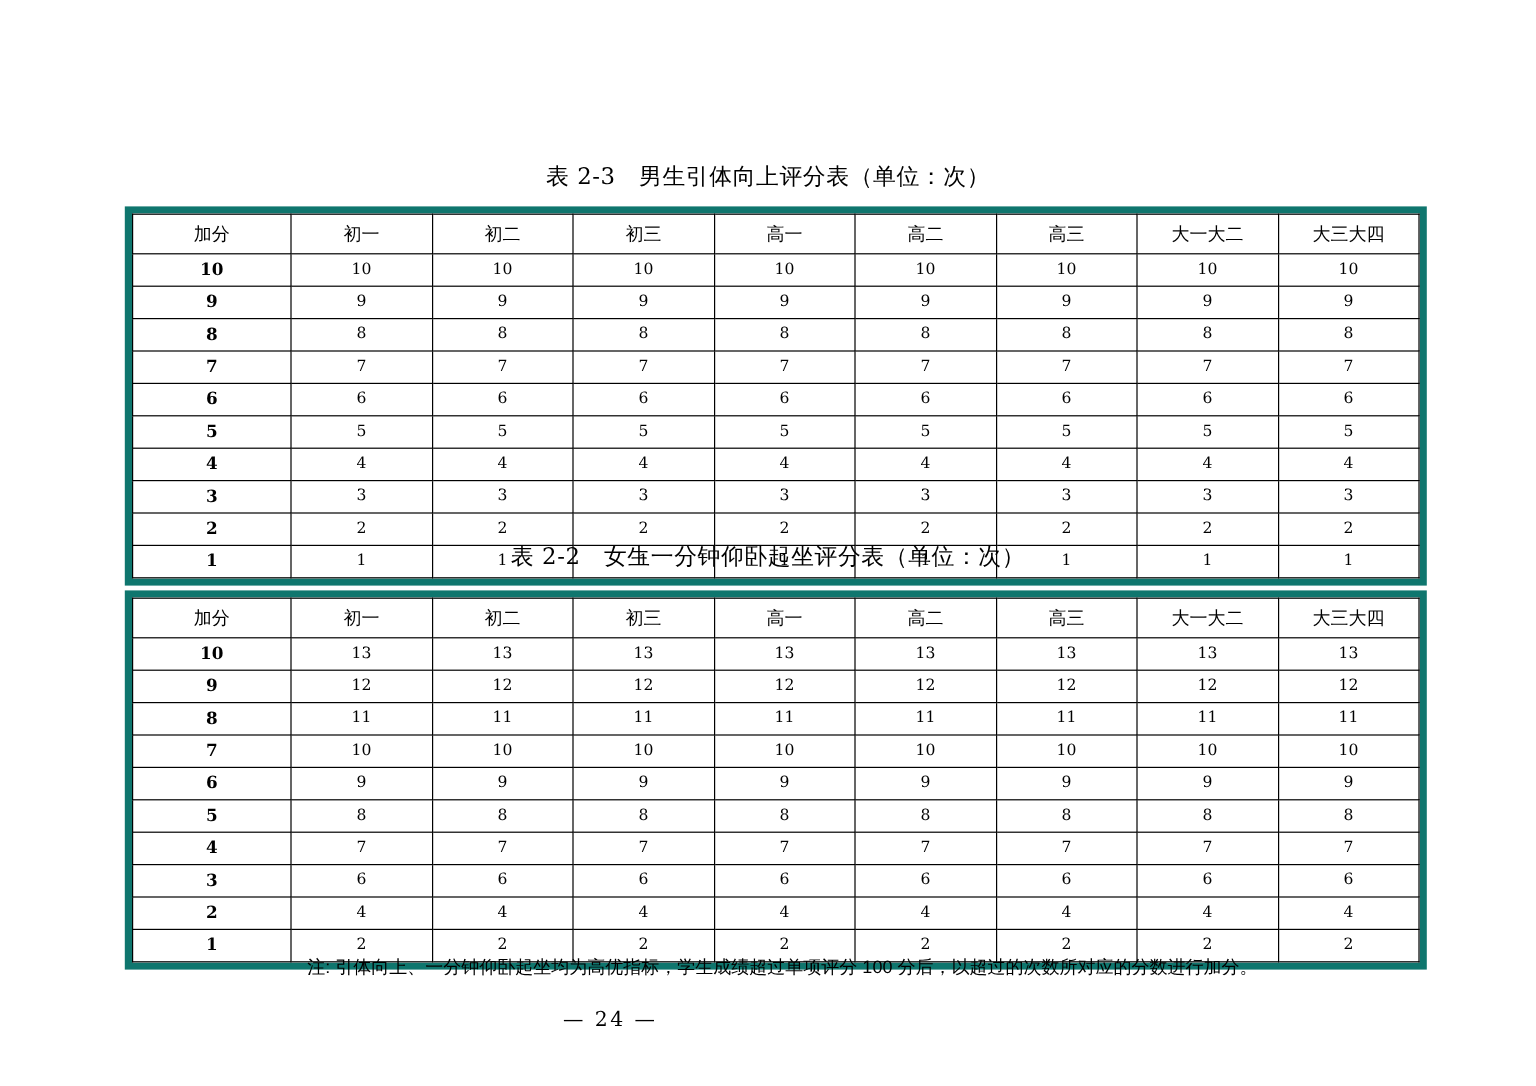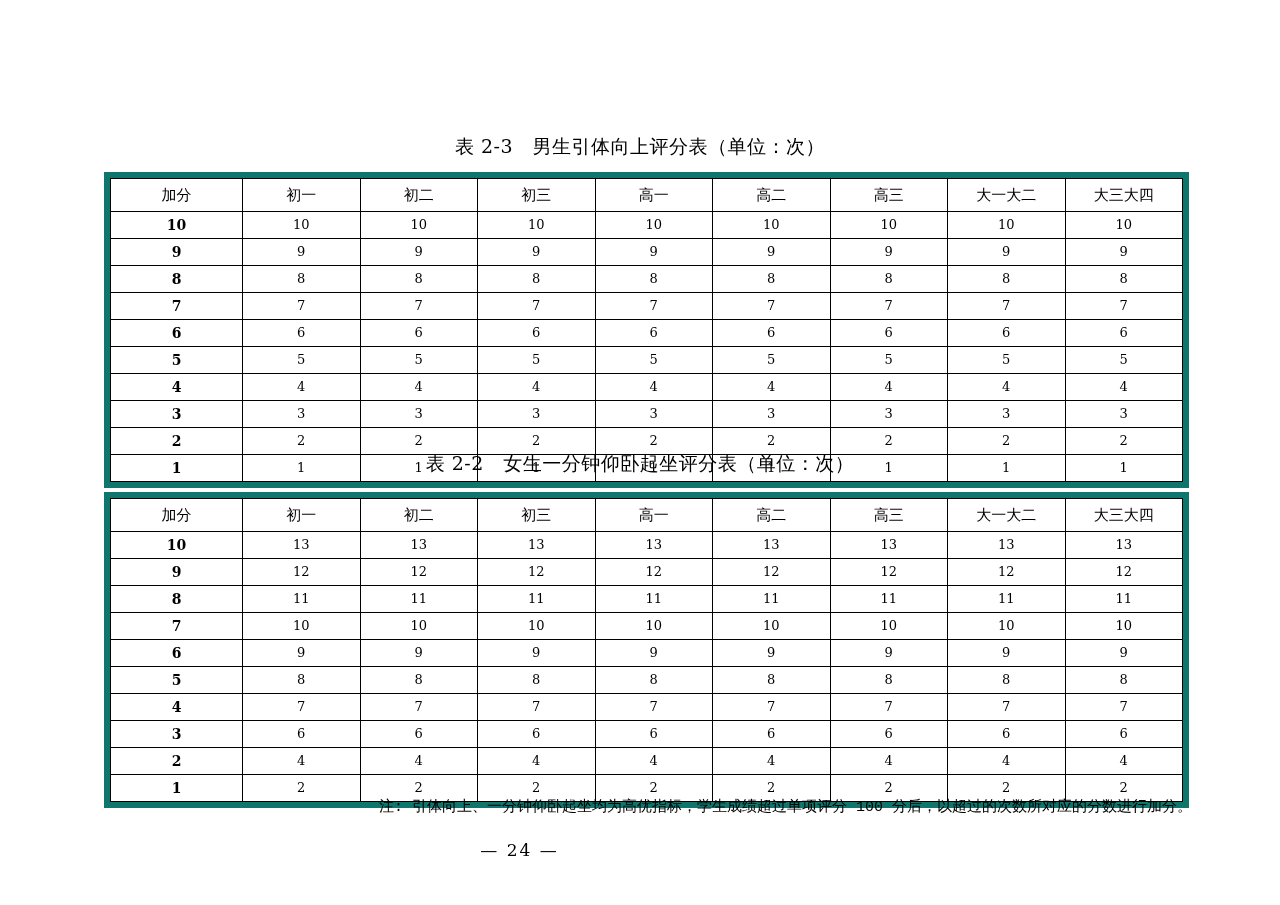--- a/index.html
+++ b/index.html
@@ -87,27 +87,27 @@
     line-height: 0;
   }
   col.c0 { width: 132px; }
   col.cN { width: 117.5px; }
   .note {
     position: absolute;
     left: 104px;
     top: 797px;
     width: 1080px;
     font-size: 15px;
-    font-family: Liberation Mono, monospace;
-    text-align: right;
+    font-family: Liberation Sans, sans-serif;
+    text-align: center;
     padding-left: 8px;
   }
   .footer {
     position: absolute;
-    left: 12px;
+    left: 1px;
     top: 840px;
     width: 1015px;
     text-align: center;
     font-size: 17px;
     font-family: "DejaVu Serif", "Liberation Serif", serif;
     letter-spacing: 2px;
   }
 </style>
 </head>
 <body>

